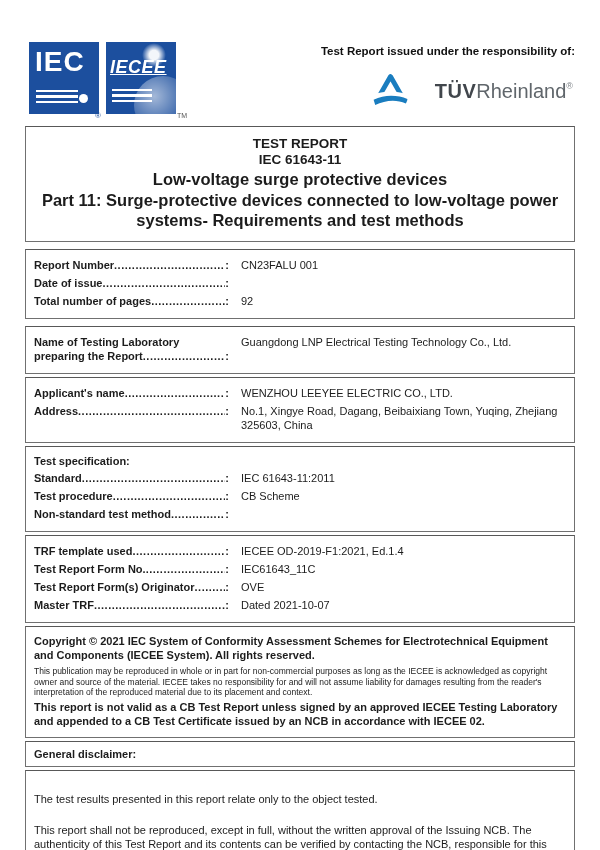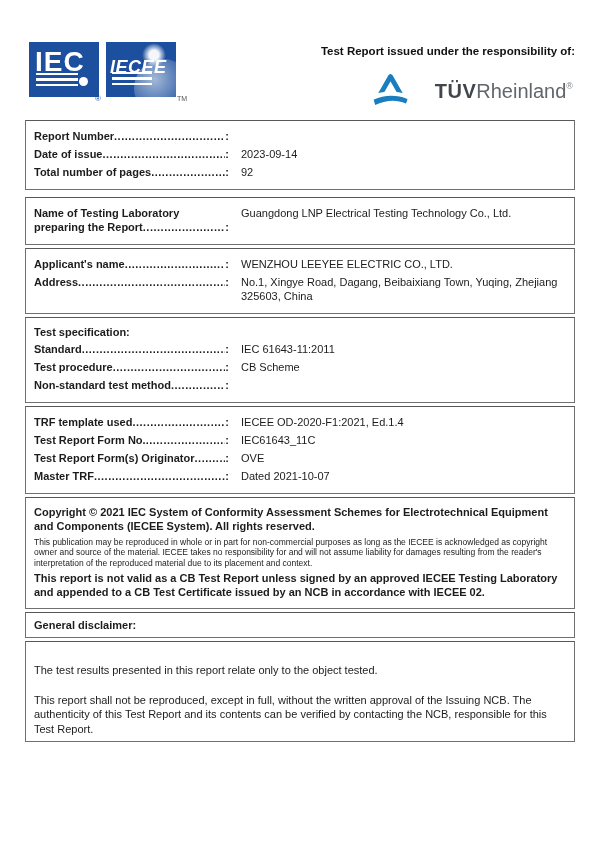--- a/index.html
+++ b/index.html
@@ -5,32 +5,32 @@
   * { margin:0; padding:0; box-sizing:border-box; }
   html,body { width:600px; height:850px; background:#ffffff;
     font-family:"Liberation Sans", sans-serif; color:#1c1c1c; }
   .page { width:600px; height:850px; padding:0 25px; overflow:hidden; position:relative; }
 
   
   header { display:flex; justify-content:space-between; align-items:flex-start;
     padding-top:42px; margin-bottom:12px; }
   .logo-row { display:flex; gap:7px; margin-left:4px; }
   .iec-logo, .iecee-logo { position:relative; }
-  .iec-box, .iecee-box { width:70px; height:55px; background:var(--logo-blue,#1c4f9e);
+  .iec-box, .iecee-box { width:70px; height:72px; background:var(--logo-blue,#1c4f9e);
     position:relative; overflow:hidden; }
   .iec-text { position:absolute; left:6px; top:4px; color:#fff; font-size:28px;
     font-weight:bold; letter-spacing:1px; }
   .iec-lines { position:absolute; left:7px; bottom:11px; width:42px; }
   .iec-lines i, .iecee-lines i { display:block; height:2.5px; background:#fff; margin-top:3px; }
   .iec-ball { position:absolute; right:11px; bottom:11px; width:9px; height:9px;
     border-radius:50%; background:#fff; }
   .reg-mark { position:absolute; right:-2px; bottom:-6px; font-size:8px;
     color:var(--logo-blue,#1c4f9e); }
   .iecee-text { position:absolute; top:15px; left:4px; color:#fff; font-weight:bold;
-    font-style:italic; font-size:18px; letter-spacing:.5px; }
+    font-style:italic; font-size:18px; letter-spacing:.5px;text-decoration:underline; }
   .iecee-glow { position:absolute; top:1px; right:10px; width:24px; height:24px; border-radius:50%;
     background:radial-gradient(circle, rgba(255,255,255,.95) 0 28%, rgba(255,255,255,0) 70%); }
   .iecee-sphere { position:absolute; bottom:-20px; right:-16px; width:58px; height:58px; border-radius:50%;
     background:radial-gradient(circle at 35% 35%, rgba(255,255,255,.6), rgba(255,255,255,.1) 60%, rgba(255,255,255,0) 78%); }
   .iecee-lines { position:absolute; left:6px; bottom:12px; width:40px; }
   .tm-mark { position:absolute; right:-11px; bottom:-5px; font-size:7px; color:#555; }
 
   .header-right { display:flex; flex-direction:column; align-items:flex-end; padding-top:3px; }
   .resp-text { font-weight:bold; font-size:11.5px; color:#111; }
   .tuv-logo { display:flex; align-items:center; gap:26px; margin-top:17px; margin-right:2px; }
@@ -105,40 +105,46 @@
         <svg class="tuv-tri" viewBox="0 0 46 42" xmlns="http://www.w3.org/2000/svg">
           <path d="M23 3 L43 38 L3 38 Z" fill="none" stroke="#1a7dbf" stroke-width="6" stroke-linejoin="round"></path>
           <path d="M0 26 C14 20 32 20 46 26 L46 42 L0 42 Z" fill="#ffffff"></path>
           <path d="M2 32 C16 25 32 26 44 31 C44 33 43 35 42 36.5 C30 31 16 32.5 4 38.5 Z" fill="#1a7dbf"></path>
         </svg>
         <div class="tuv-text"><b>TÜV</b><span>Rheinland</span><sup class="tuv-reg">®</sup></div>
       </div>
     </div>
   </header>
 
+  <section class="box title-box gap-after">
+    <div class="t-small">TEST REPORT</div>
+    <div class="t-small">IEC 61643-11</div>
+    <div class="t-large">Low-voltage surge protective devices</div>
+    <div class="t-large">Part 11: Surge-protective devices connected to low-voltage power systems- Requirements and test methods</div>
+  </section>
 
   <section class="box gap-after">
       <div class="row">
         <div class="row-label">
           <div class="lbl-flex">
             <span class="t">Report Number</span>
             <span class="dots"></span>
             <span class="colon">:</span>
           </div>
         </div>
+        <div class="row-value">CN23FALU 001</div>
       </div>
       <div class="row">
         <div class="row-label">
           <div class="lbl-flex">
             <span class="t">Date of issue</span>
             <span class="dots"></span>
             <span class="colon">:</span>
           </div>
         </div>
-        <div class="row-value">2023-09-14</div>
       </div>
       <div class="row">
         <div class="row-label">
           <div class="lbl-flex">
             <span class="t">Total number of pages</span>
             <span class="dots"></span>
             <span class="colon">:</span>
           </div>
         </div>
         <div class="row-value">92</div>
@@ -219,21 +225,21 @@
 
   <section class="box">
       <div class="row">
         <div class="row-label">
           <div class="lbl-flex">
             <span class="t">TRF template used</span>
             <span class="dots"></span>
             <span class="colon">:</span>
           </div>
         </div>
-        <div class="row-value">IECEE OD-2020-F1:2021, Ed.1.4</div>
+        <div class="row-value">IECEE OD-2019-F1:2021, Ed.1.4</div>
       </div>
       <div class="row">
         <div class="row-label">
           <div class="lbl-flex">
             <span class="t">Test Report Form No.</span>
             <span class="dots"></span>
             <span class="colon">:</span>
           </div>
         </div>
         <div class="row-value">IEC61643_11C</div>

